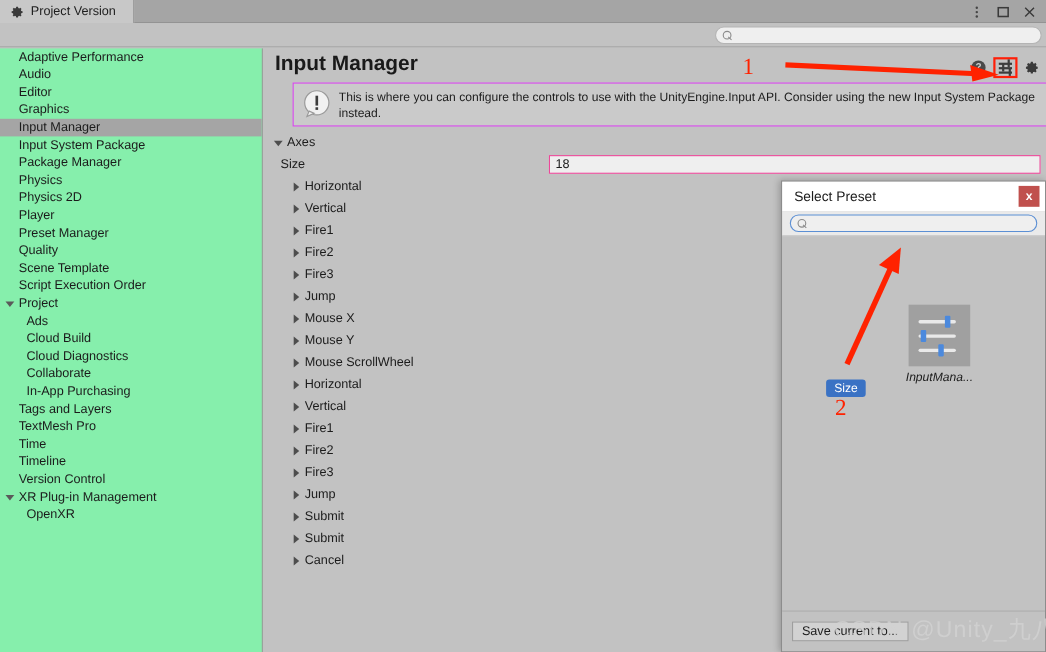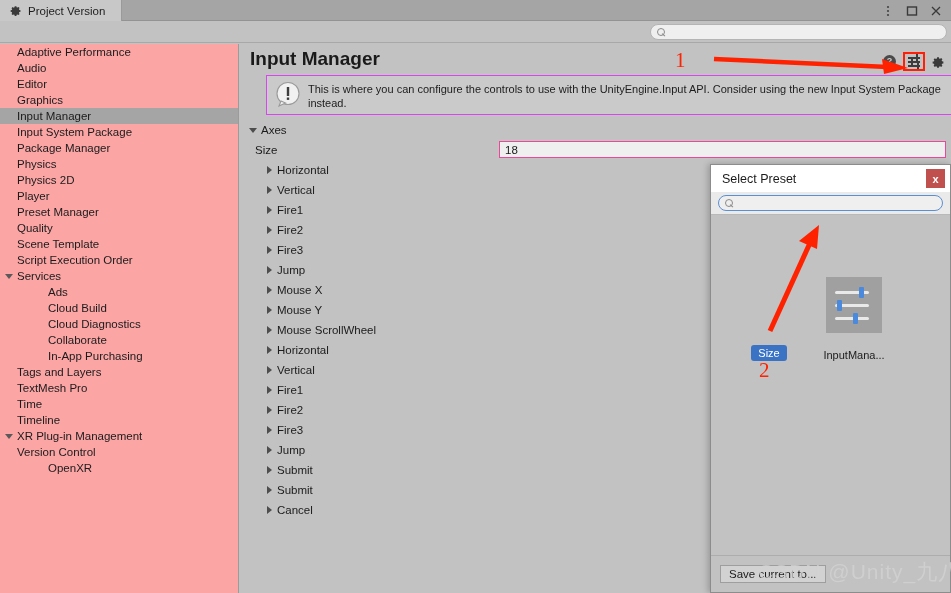--- a/index.html
+++ b/index.html
@@ -70,30 +70,30 @@
   }
   .topsearch input {
     border: 0; outline: 0; background: transparent;
     font-family: "Liberation Sans", sans-serif;
     font-size: 11px; color: #222; width: 100%; padding: 0 6px;
   }
 
   
   .sidebar {
     position: absolute; left: 0; top: 44px; width: 239px; height: 549px;
-    background: #fca5a5;
+    background: #86efac;
     border-right: 1px solid #9b9b9b;
     overflow: hidden;
   }
   .side-item {
     height: 16px; display: flex; align-items: center;
     font-size: 11.5px; color: #1b1b1b;
     padding-left: 17px; white-space: nowrap;
   }
-  .side-item.lvl1 { padding-left: 48px; }
+  .side-item.lvl1 { padding-left: 24px; }
   .side-item.selected { background: #a5a5a5; }
   .side-item .tri {
     position: absolute; margin-left: -12px;
     width: 0; height: 0;
     border-left: 4.5px solid transparent;
     border-right: 4.5px solid transparent;
     border-top: 5px solid #5a5a5a;
   }
   .side-item .txt { pointer-events: none; }
 
@@ -243,21 +243,21 @@
   .thumb .track.t1 { left: 9px; top: 14px; width: 34px; }
   .thumb .track.t2 { left: 9px; top: 27px; width: 34px; }
   .thumb .track.t3 { left: 9px; top: 40px; width: 34px; }
   .thumb .knob {
     position: absolute; width: 5px; height: 11px; background: #4b89dd; border-radius: 1px;
   }
   .thumb .knob.k1 { left: 33px; top: 10px; }
   .thumb .knob.k2 { left: 11px; top: 23px; }
   .thumb .knob.k3 { left: 27px; top: 36px; }
   .entry-label {
-    font-size: 11px; color: #1c1c1c; margin-top: 16px;
+    font-size: 11px; color: #1c1c1c; margin-top: 4px; font-style: italic;
   }
 
   .dlg-footer {
     position: absolute; left: 0; bottom: 0; width: 100%; height: 37px;
     background: #c2c2c2; border-top: 1px solid #adadad;
     display: flex; align-items: center; padding-left: 9px;
   }
   .dlg-btn {
     background: #d2d2d2; border: 1px solid #9e9e9e;
     font-size: 11.5px; color: #1b1b1b;
@@ -363,21 +363,21 @@
         <span class="txt">Quality</span>
       </div>
       <div class="side-item">
         <span class="txt">Scene Template</span>
       </div>
       <div class="side-item">
         <span class="txt">Script Execution Order</span>
       </div>
       <div class="side-item">
         <span class="tri"></span>
-        <span class="txt">Services</span>
+        <span class="txt">Project</span>
       </div>
       <div class="side-item lvl1">
         <span class="txt">Ads</span>
       </div>
       <div class="side-item lvl1">
         <span class="txt">Cloud Build</span>
       </div>
       <div class="side-item lvl1">
         <span class="txt">Cloud Diagnostics</span>
       </div>
@@ -393,25 +393,25 @@
       <div class="side-item">
         <span class="txt">TextMesh Pro</span>
       </div>
       <div class="side-item">
         <span class="txt">Time</span>
       </div>
       <div class="side-item">
         <span class="txt">Timeline</span>
       </div>
       <div class="side-item">
+        <span class="txt">Version Control</span>
+      </div>
+      <div class="side-item">
         <span class="tri"></span>
         <span class="txt">XR Plug-in Management</span>
-      </div>
-      <div class="side-item">
-        <span class="txt">Version Control</span>
       </div>
       <div class="side-item lvl1">
         <span class="txt">OpenXR</span>
       </div>
     </div>
 
   <div class="main">
     <div class="main-title">Input Manager</div>
 
     <div class="hdr-icons">

